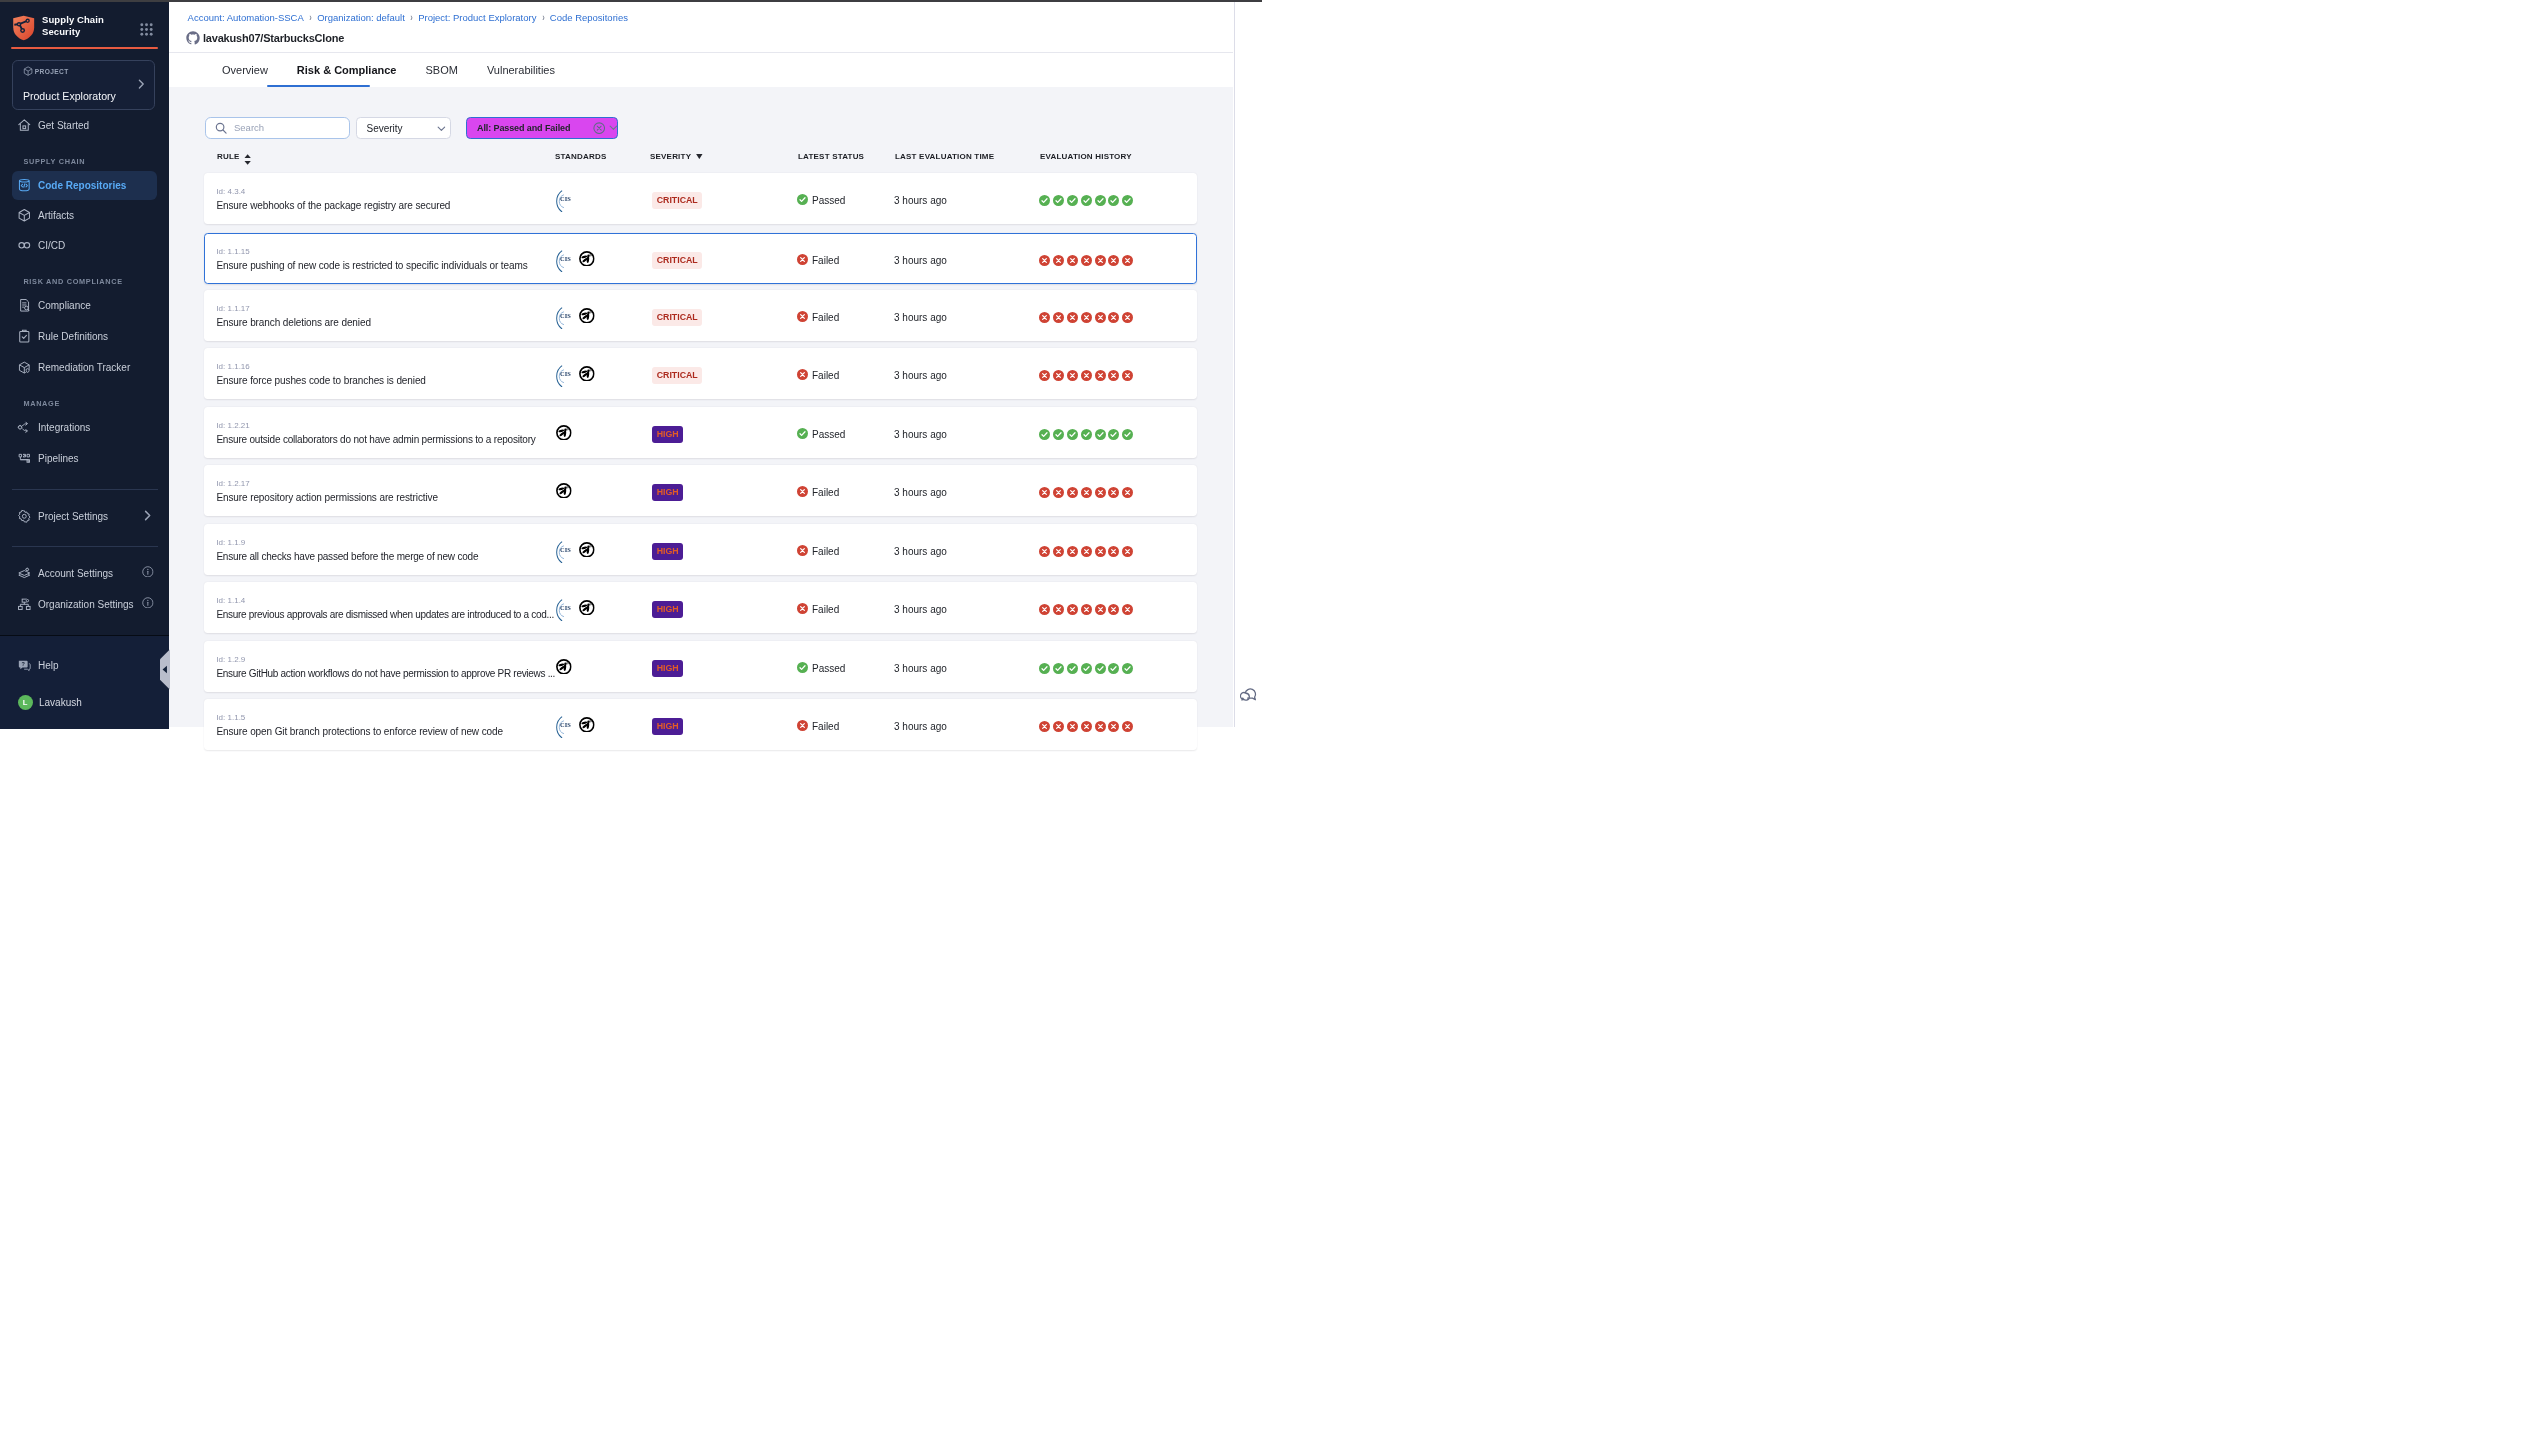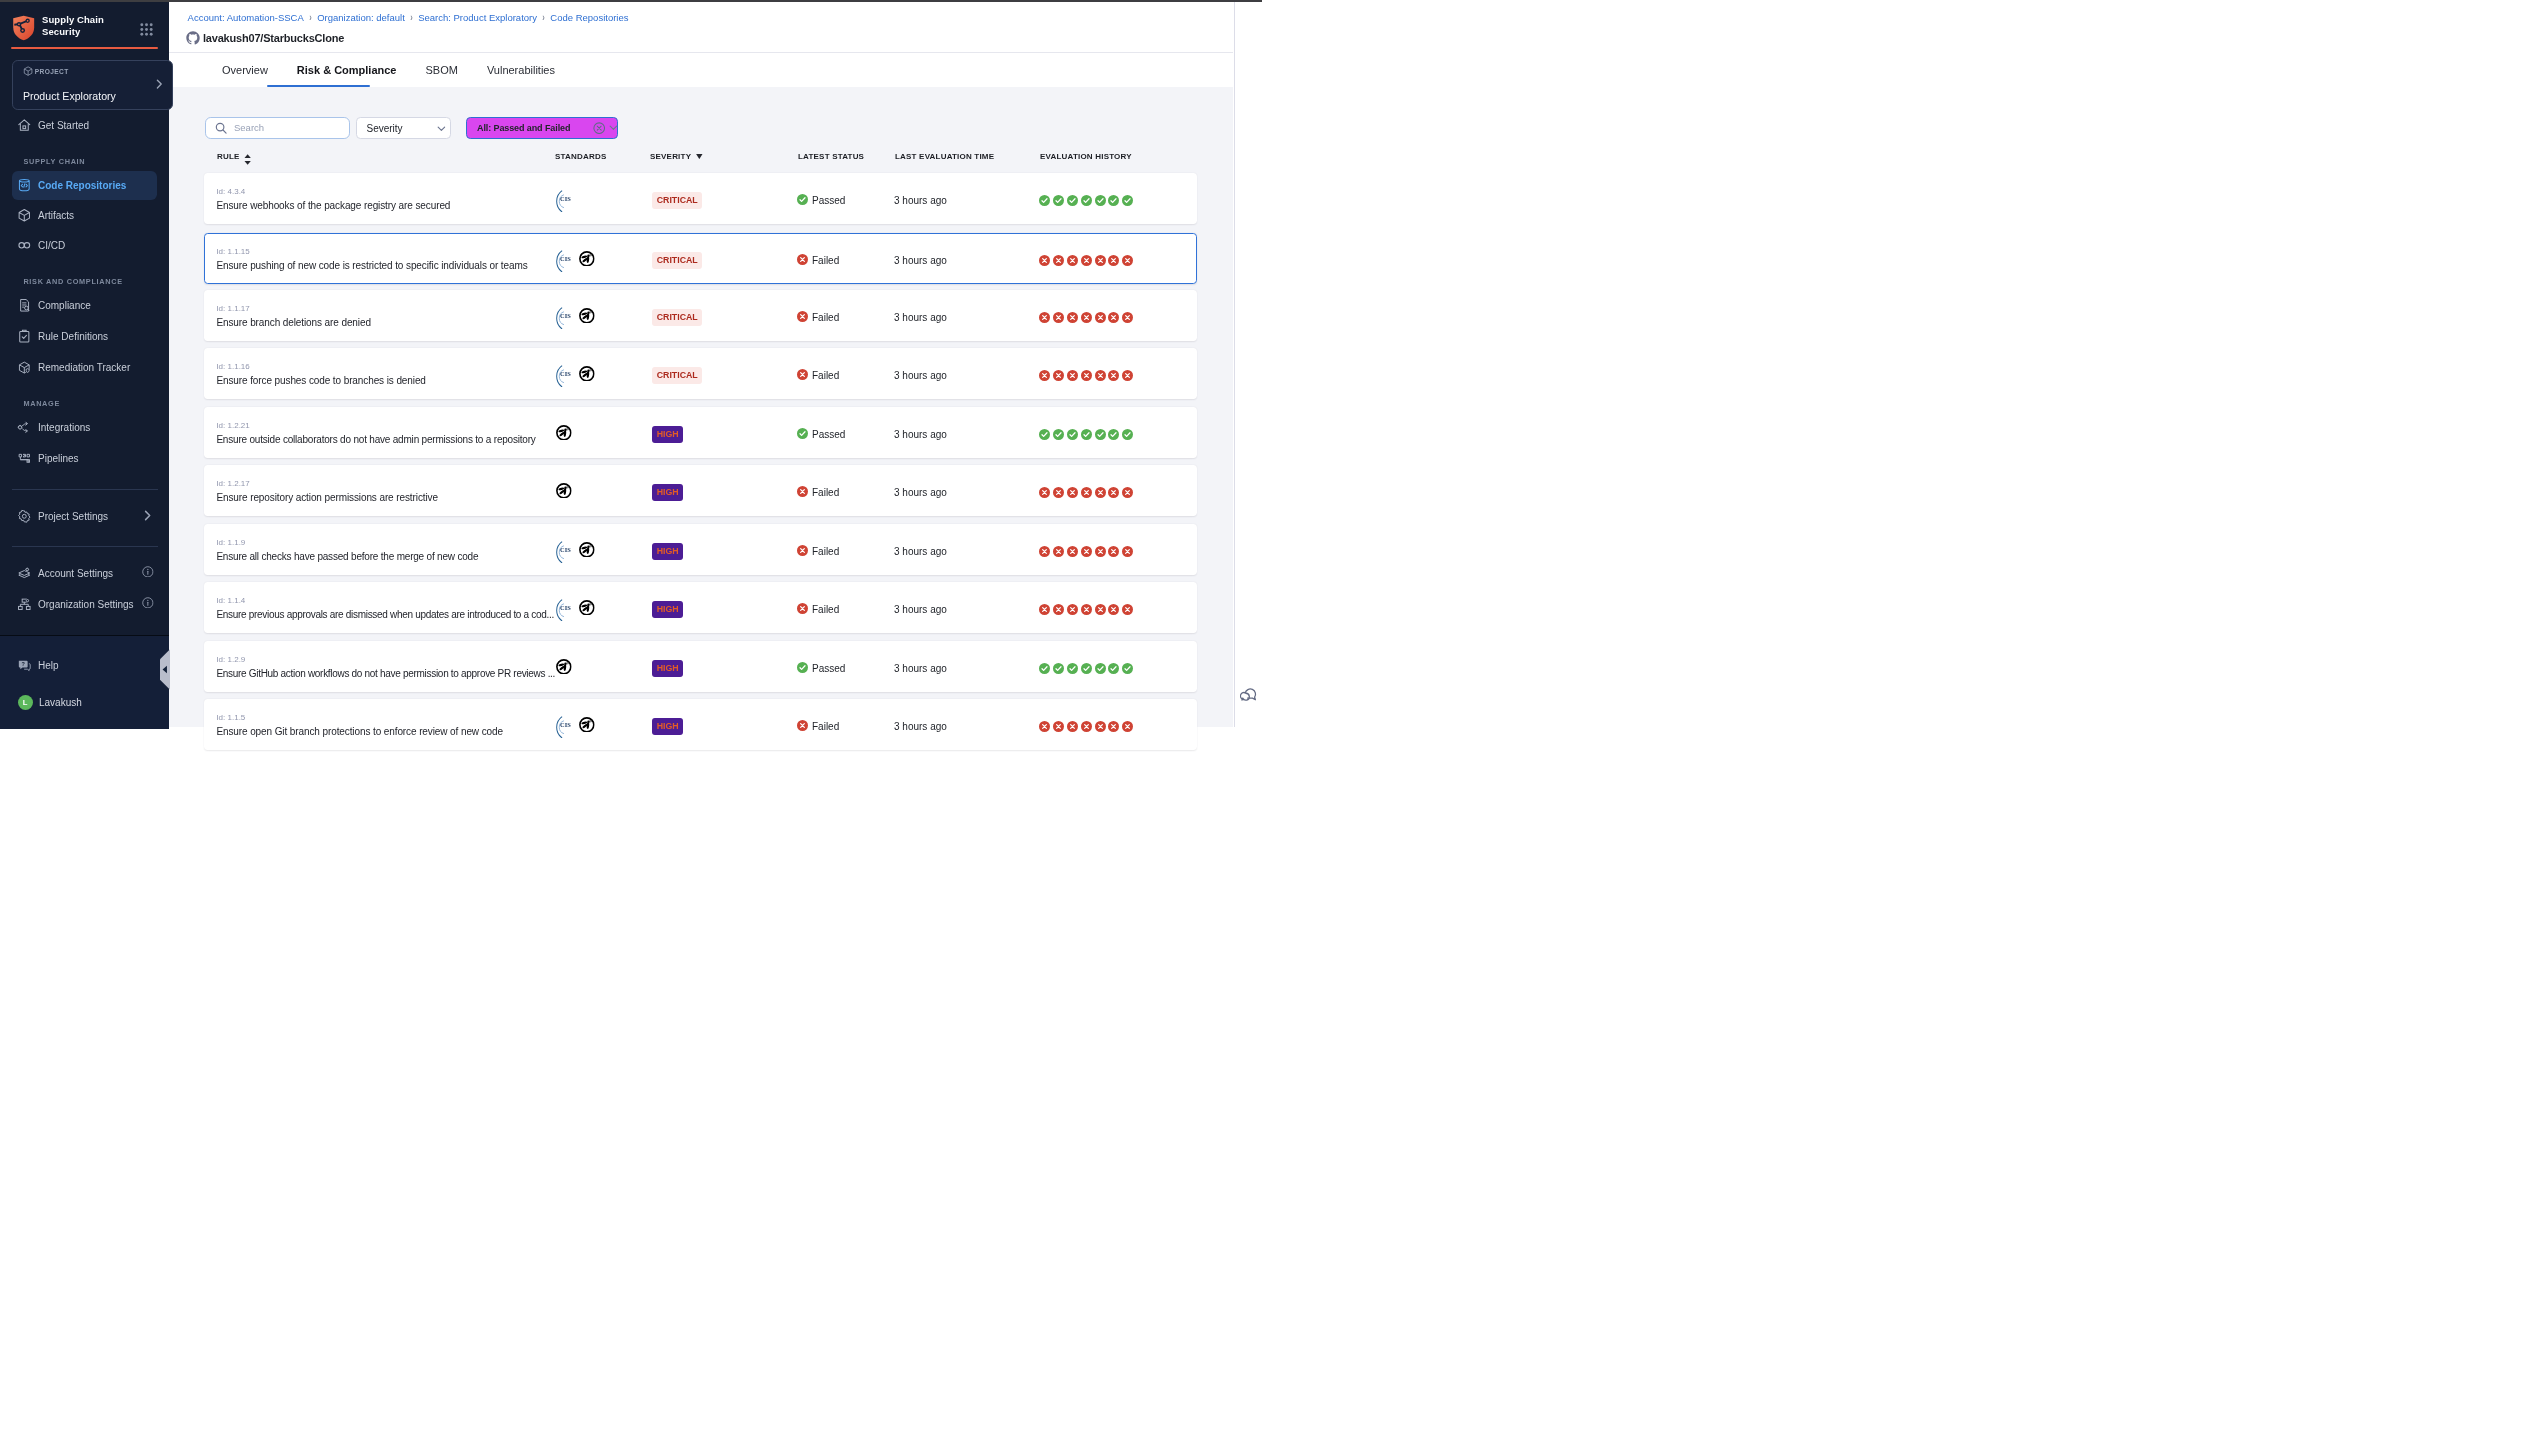--- a/index.html
+++ b/index.html
@@ -4,21 +4,21 @@
 <style>
 * { margin:0; padding:0; box-sizing:border-box; }
 html,body { width:1262px; height:726px; overflow:hidden; font-family:"Liberation Sans", sans-serif; background:#fff; }
 #topbar { position:absolute; top:0; left:0; width:1262px; height:1.5px; background:#3e3e41; z-index:60; }
 
 #side { position:absolute; top:1.5px; left:0; width:169px; height:725px; background:#131c2f; z-index:10; }
 #side .logo-shield { position:absolute; left:11.7px; top:13px; }
 #side .brand { position:absolute; left:42px; top:12.8px; color:#fbfcfe; font-size:9.5px; font-weight:bold; line-height:12px; letter-spacing:0.1px;}
 #side .grid9 { position:absolute; left:140px; top:21px; }
 #side .orange { position:absolute; left:11px; top:45px; width:147px; height:2.2px; background:#e85b41; border-radius:1.5px;}
-.projcard { position:absolute; left:11.7px; top:58px; width:161px; height:50px; background:#151f36; border:0.7px solid #35415c; border-radius:5.8px; }
+.projcard { position:absolute; left:11.7px; top:58px; width:143px; height:50px; background:#151f36; border:0.7px solid #35415c; border-radius:5.8px; }
 .projcard .plabel { position:absolute; left:22px; top:7.3px; font-size:6.6px; font-weight:bold; letter-spacing:0.4px; color:#97a2b6; }
 .projcard .cube { position:absolute; left:10.2px; top:5.1px; }
 .projcard .pname { position:absolute; left:10.2px; top:29px; font-size:10.6px; color:#f4f6fa; }
 .projcard .chev { position:absolute; right:8.8px; top:18px; }
 .navitem { position:absolute; left:0; width:169px; height:29px; }
 .navitem .nicon { position:absolute; left:17px; top:7.3px; width:14.6px; height:14.6px; }
 .navitem .ntext { position:absolute; left:38px; top:50%; transform:translateY(-50%); font-size:10px; color:#c9cfda; white-space:nowrap; }
 .navlabel { position:absolute; left:23.4px; font-size:7.3px; letter-spacing:0.7px; font-weight:bold; color:#7e899d; white-space:nowrap; }
 .selbox { position:absolute; left:11.7px; top:169px; width:145px; height:29px; background:#1d2f4e; border-radius:5.8px; }
 .sidediv { position:absolute; left:11.7px; width:146px; height:0.7px; background:#2a3650; }
@@ -292,21 +292,21 @@
   <svg id="collapse" width="10.2" height="41" viewBox="0 0 14 56">
       <path d="M0 14 L14 0 V56 L0 42 Z" fill="#b9bdcb"></path>
       <path d="M9.5 23v10l-6-5z" fill="#15223a"></path>
     </svg>
 </div>
 
 <div id="main">
   <div id="header">
     <div id="titleblock">
       <div class="crumbs">
-        <span>Account: Automation-SSCA</span><span class="sep">›</span><span>Organization: default</span><span class="sep">›</span><span>Search: Product Exploratory</span><span class="sep">›</span><span>Code Repositories</span>
+        <span>Account: Automation-SSCA</span><span class="sep">›</span><span>Organization: default</span><span class="sep">›</span><span>Project: Product Exploratory</span><span class="sep">›</span><span>Code Repositories</span>
       </div>
       <div class="pagetitle"><svg class="gh" width="14" height="14" viewBox="0 0 24 24">
             <use href="#gh"></use>
           </svg><span class="t">lavakush07/StarbucksClone</span></div>
     </div>
     <div id="tabs">
       <span class="tab">Overview</span><span class="tab active">Risk &amp; Compliance</span><span class="tab">SBOM</span><span class="tab">Vulnerabilities</span>
     </div>
     <div id="underline"></div>
   </div>

